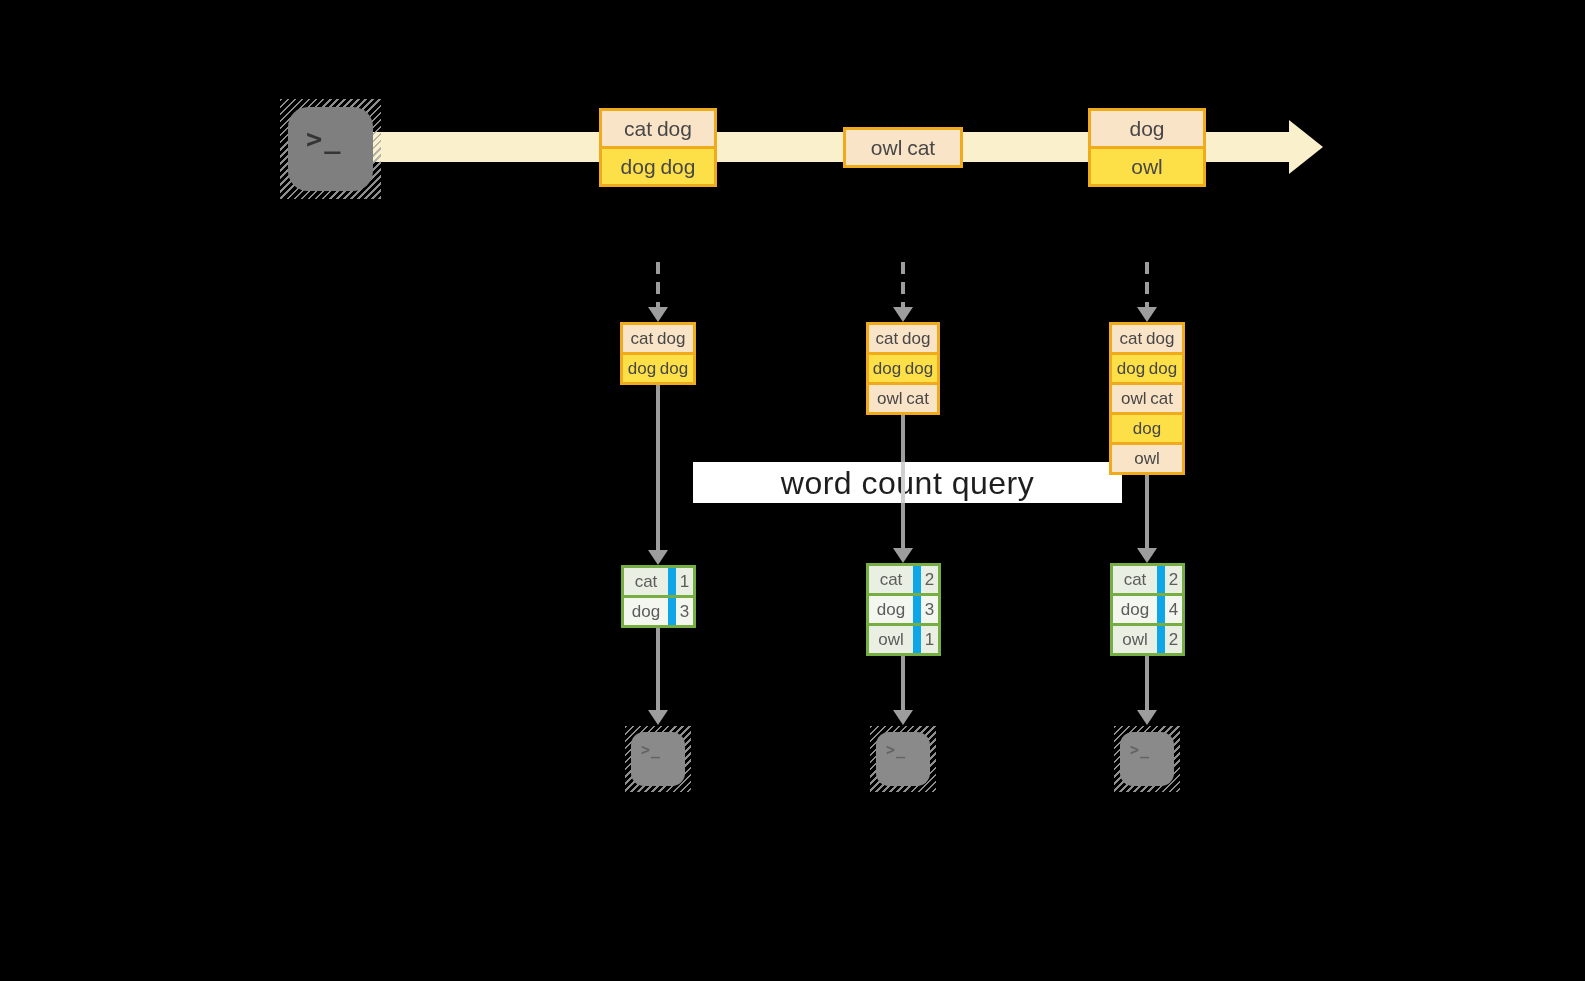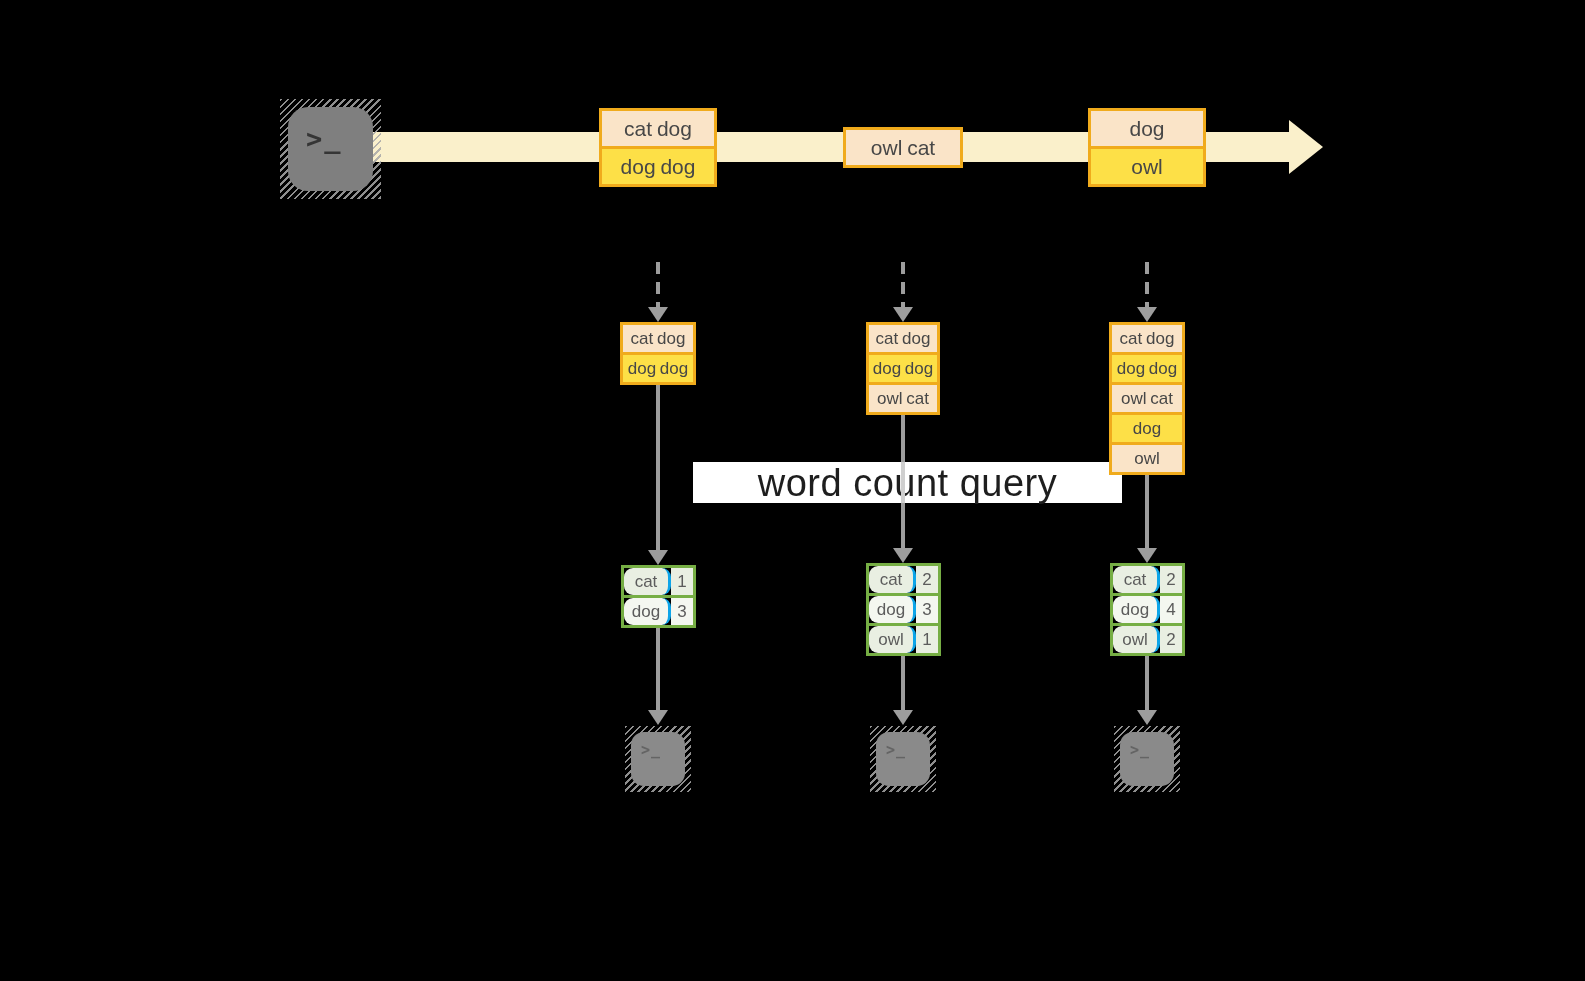--- a/index.html
+++ b/index.html
@@ -30,35 +30,35 @@
   .obox.big .orow { height:35px; line-height:35px; font-size:21px; }
   .obox.small .orow { height:27px; line-height:27px; font-size:17px; }
   .orow.fa { background:#FAE4C8; }
   .orow.fb { background:#fde047; }
 
   
   .gtable { position:absolute; box-sizing:border-box; border:3px solid #76AE44; z-index:2; }
   .grow { display:flex; height:27px; }
   .grow + .grow { border-top:3px solid #76AE44; }
   .gcell { line-height:27px; text-align:center; color:#5c5c5c; font-size:17px; }
-  .gcell.label { width:44px; border-right:3px solid #0ea5e9;border-radius:9px; }
+  .gcell.label { width:44px; border-right:8px solid #0ea5e9; }
   .gcell.value { flex:1; }
   .grow.ra .gcell { background:#E9EFE2; }
   .grow.rb .gcell { background:#F4F7F0; }
 
   
   .varrow { position:absolute; width:20px; z-index:1; }
   .varrow .line { position:absolute; left:8px; width:4px; top:0; bottom:13px; background:#9D9D9D; }
   .varrow.dashed .line { background:repeating-linear-gradient(#9D9D9D 0 12px, rgba(0,0,0,0) 12px 20px); }
   .varrow .head { position:absolute; bottom:0; left:0; width:0; height:0;
     border-left:10px solid transparent; border-right:10px solid transparent; border-top:15px solid #9D9D9D; }
 
   
   .banner { position:absolute; left:693px; top:462px; width:429px; height:41px; background:#FFFFFF; z-index:3; text-align:center; }
-  .banner .txt { font-size:38px; line-height:43px; color:#1E1E1E; font-weight:300; letter-spacing:0.5px; }
+  .banner .txt { font-size:32px; line-height:43px; color:#1E1E1E; font-weight:300; letter-spacing:0.5px; }
   .banner-line { position:absolute; left:901px; top:462px; width:4px; height:41px; background:#CFCFCF; z-index:4; }
 </style>
 </head>
 <body>
 
 <div class="canvas">
 
   <div class="band"></div>
   <div class="band-head"></div>
 

